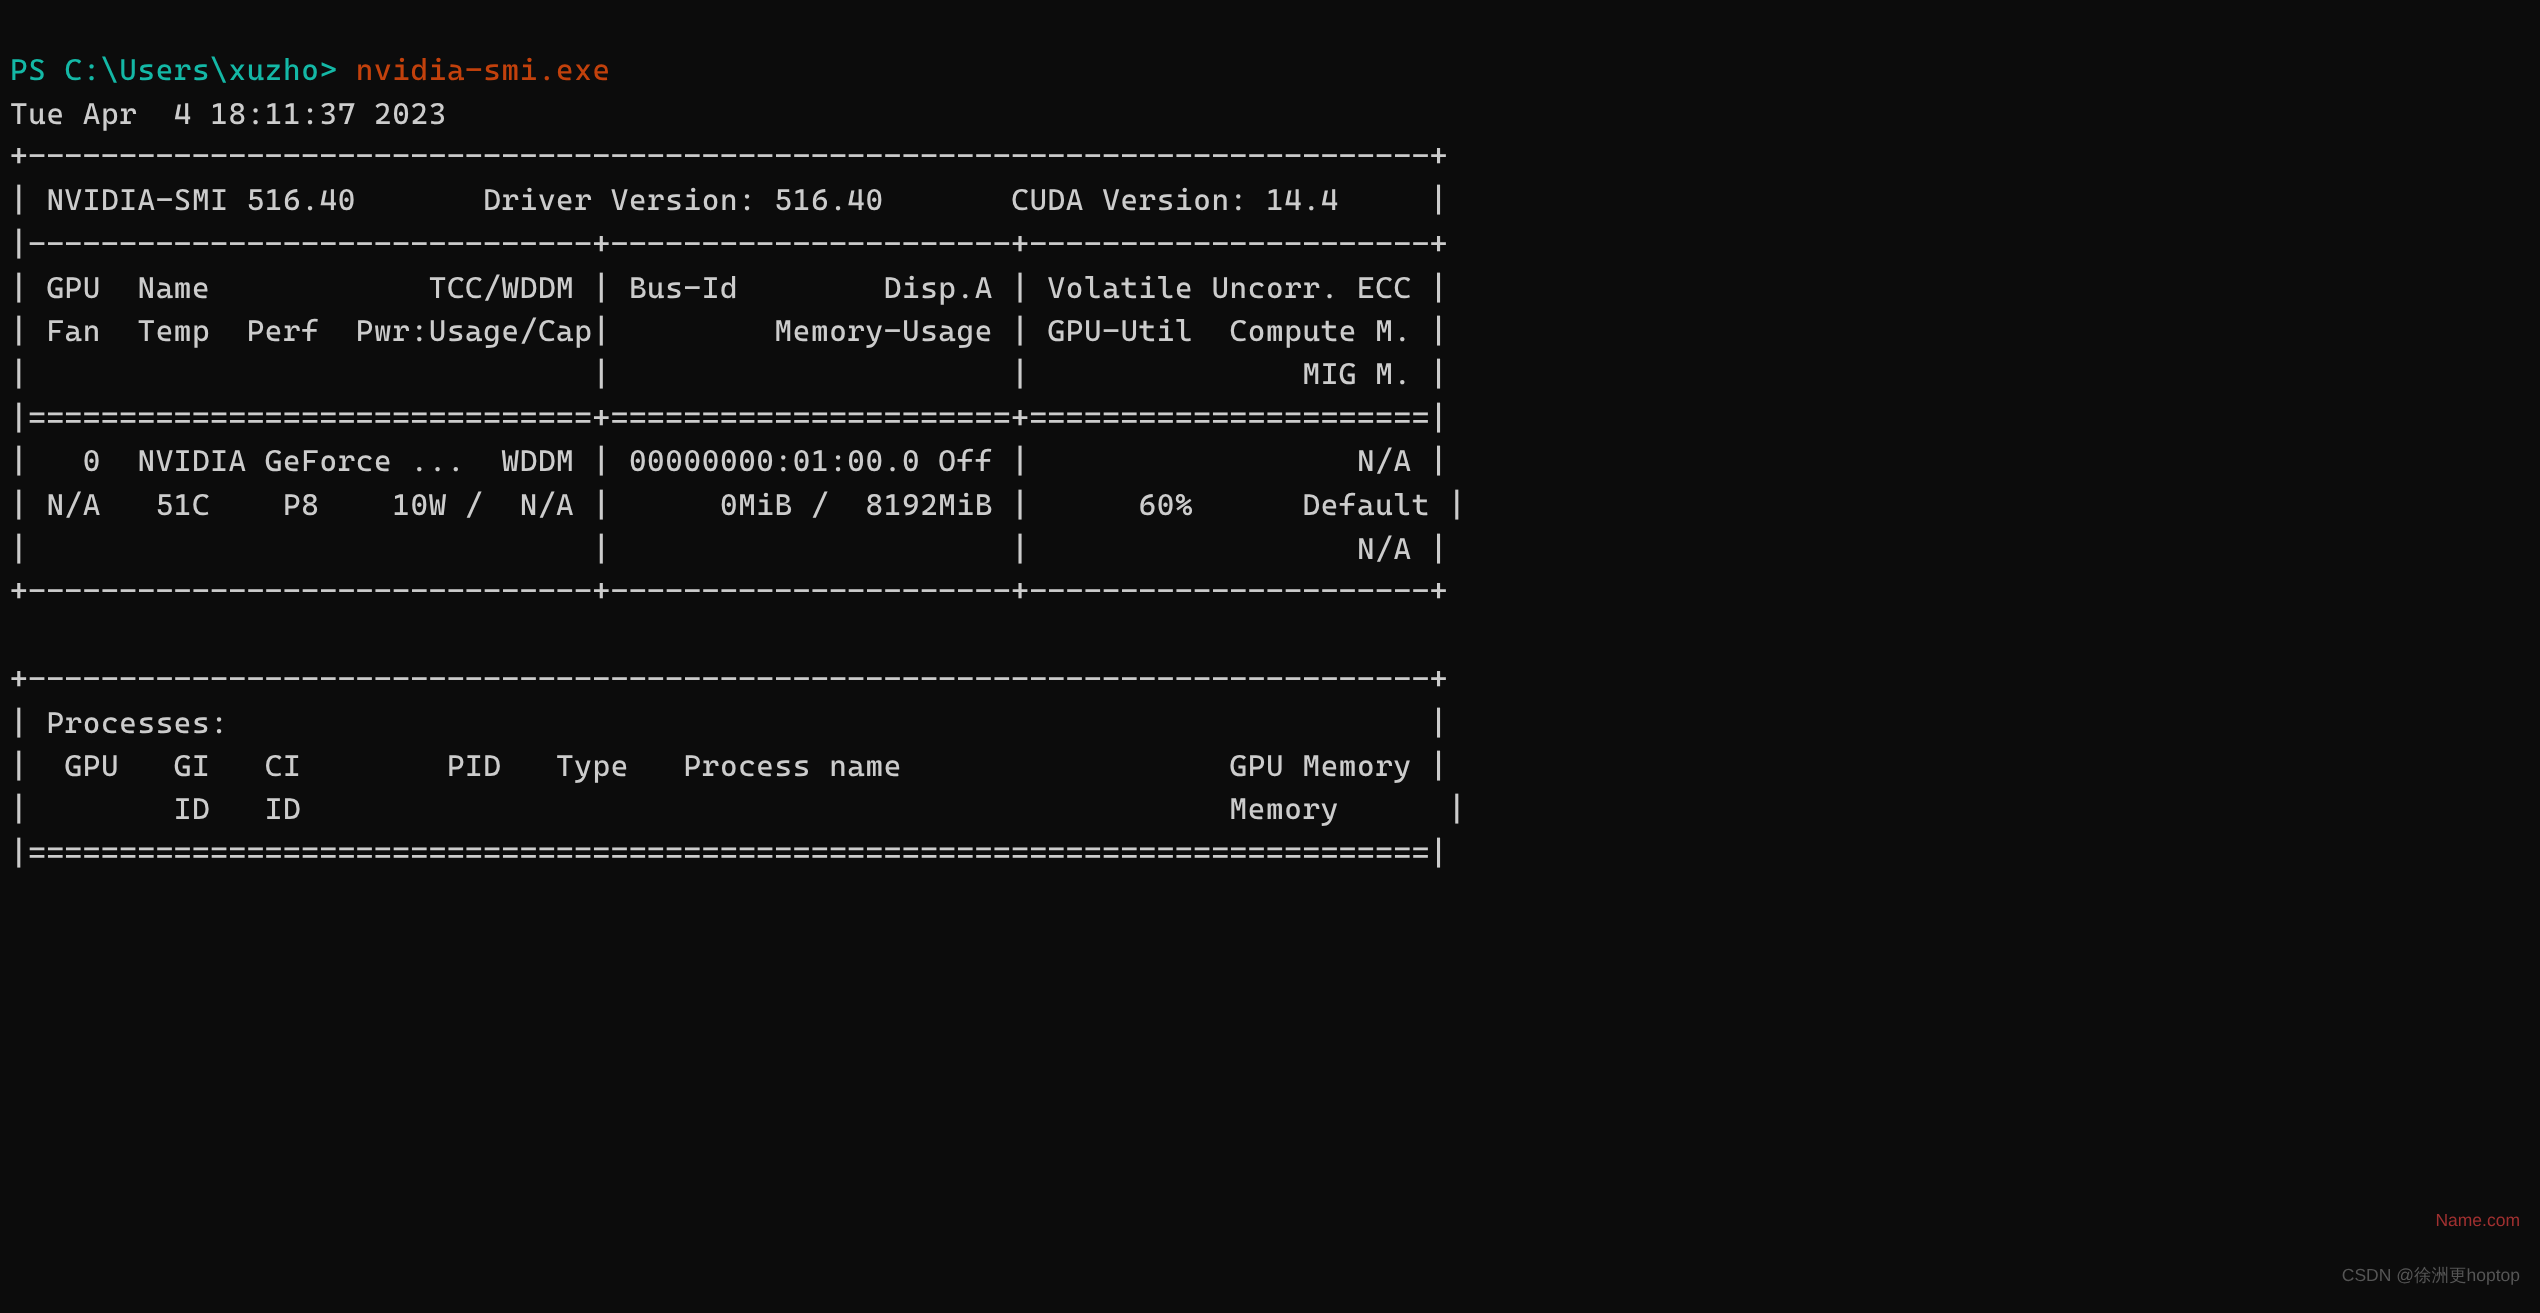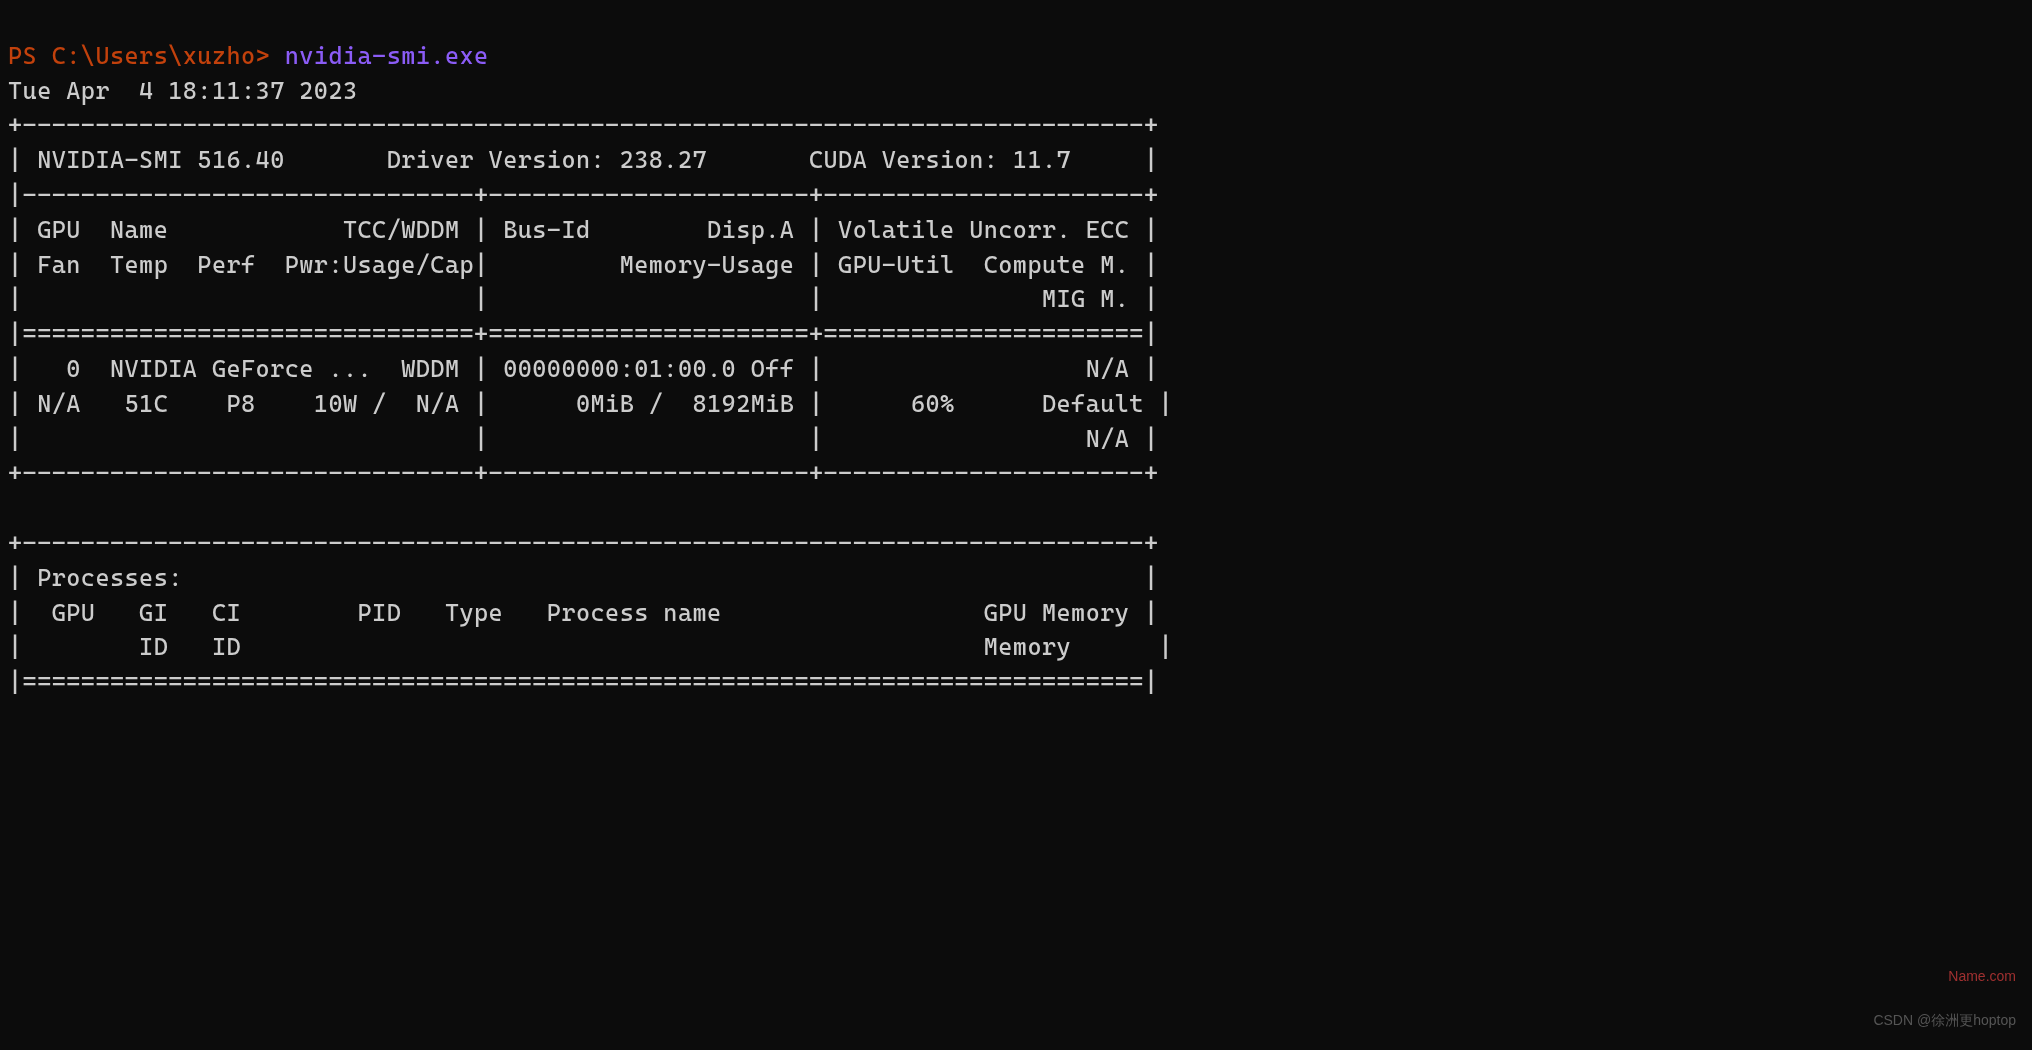--- a/index.html
+++ b/index.html
@@ -8,33 +8,33 @@
     color:#cccccc;
     font-family:"Cascadia Mono","Consolas","Courier New",monospace;
     font-size:24px;
     line-height:1.45;
     letter-spacing:0.5px;
   }
   .terminal{
     padding:4px 8px;
     white-space:pre;
   }
-  .prompt   { color:#c2410c; }
-  .cmd      { color:#8b5cf6; font-weight:500;}
+  .prompt   { color:#14b8a6; }
+  .cmd      { color:#c2410c; font-weight:500;}
   .watermark1{position:fixed;right:16px;bottom:64px;color:#a03030;font-size:14px;font-family:sans-serif;letter-spacing:0;}
   .watermark2{position:fixed;right:16px;bottom:20px;color:#555555;font-size:14px;font-family:sans-serif;letter-spacing:0;}
 </style>
 </head>
 <body>
 
 <div class="terminal">
 <span class="prompt">PS C:\Users\xuzho&gt; </span><span class="cmd">nvidia-smi.exe</span>
 <span>Tue Apr  4 18:11:37 2023</span>
 <span>+-----------------------------------------------------------------------------+</span>
-<span>| NVIDIA-SMI 516.40       Driver Version: 238.27       CUDA Version: 11.7     |</span>
+<span>| NVIDIA-SMI 516.40       Driver Version: 516.40       CUDA Version: 14.4     |</span>
 <span>|-------------------------------+----------------------+----------------------+</span>
 <span>| GPU  Name            TCC/WDDM | Bus-Id        Disp.A | Volatile Uncorr. ECC |</span>
 <span>| Fan  Temp  Perf  Pwr:Usage/Cap|         Memory-Usage | GPU-Util  Compute M. |</span>
 <span>|                               |                      |               MIG M. |</span>
 <span>|===============================+======================+======================|</span>
 <span>|   0  NVIDIA GeForce ...  WDDM | 00000000:01:00.0 Off |                  N/A |</span>
 <span>| N/A   51C    P8    10W /  N/A |      0MiB /  8192MiB |      60%      Default |</span>
 <span>|                               |                      |                  N/A |</span>
 <span>+-------------------------------+----------------------+----------------------+</span>
 <span>                                                                               </span>

